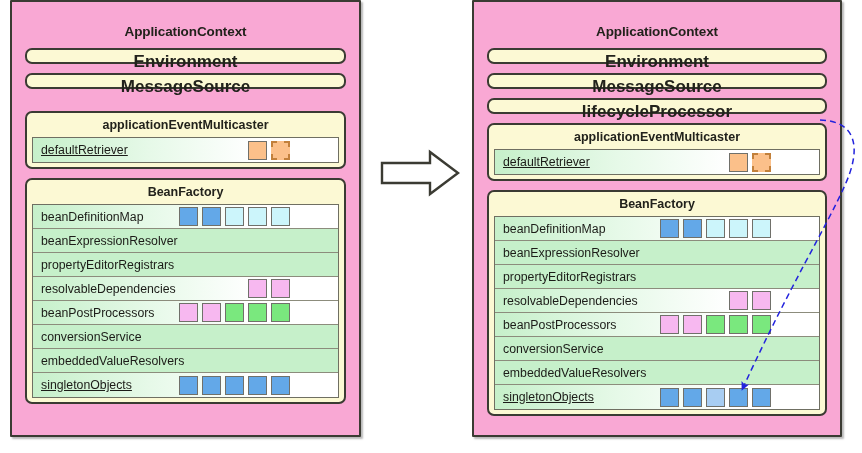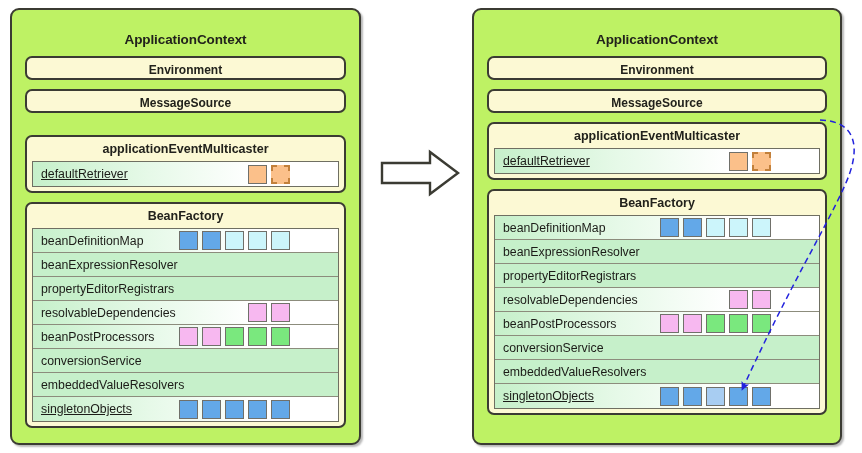--- a/index.html
+++ b/index.html
@@ -11,49 +11,49 @@
     width: 862px;
     height: 453px;
     position: relative;
     font-family: "Liberation Sans", sans-serif;
     overflow: hidden;
   }
 
   
   .panel {
     position: absolute;
-    top: 8px;
+    top: 0;
     height: 437px;
-    background: #bef264;
+    background: #f9a8d4;
     border: 2px solid #3b3b33;
-    border-radius: 9px;
+    border-radius: 1px;
     box-sizing: border-box;
     box-shadow: 2px 2px 2px rgba(0,0,0,0.28);
   }
   #panel-left  { left: 10px;  width: 351px; }
   #panel-right { left: 472px; width: 370px; }
 
   .panel-title {
     text-align: center;
     font-weight: bold;
     font-size: 13.5px;
     color: #22221c;
     margin-top: 22px;
     margin-bottom: 9px;
     letter-spacing: -0.1px;
   }
 
   
   .bar {
     margin: 0 13px 9px 13px;
-    height: 24px;
+    height: 16px;
     line-height: 24px;
     text-align: center;
     font-weight: bold;
-    font-size: 12px;
+    font-size: 17px;
     color: #22221c;
     background: #fcf9d4;
     border: 2px solid #3b3b33;
     border-radius: 7px;
     box-sizing: border-box;
     position: relative;
   }
 
   
   .group {
@@ -191,20 +191,21 @@
   <svg width="84" height="50" viewBox="0 0 84 50">
     <polygon points="4,15 52,15 52,4 80,25 52,46 52,35 4,35" fill="#ffffff" stroke="#3b3b33" stroke-width="2.4" stroke-linejoin="miter"></polygon>
   </svg>
 </div>
 
 <div class="panel" id="panel-right">
   <div class="panel-title">ApplicationContext</div>
   <div id="right-bars">
       <div class="bar"><span>Environment</span></div>
       <div class="bar"><span>MessageSource</span></div>
+      <div class="bar"><span>lifecycleProcessor</span></div>
     </div>
   <div id="right-groups">
       <div class="group" style="margin-top:4px">
         <div class="group-title">applicationEventMulticaster</div>
         <div class="rows">
           <div class="row grad"><span class="rlabel">defaultRetriever</span><span class="slots" style="left:234px">
               <span class="slot" style="background:#fbc08a"></span>
               <span class="slot dashed" style="background:#fbc08a"></span>
             </span></div>
         </div>

